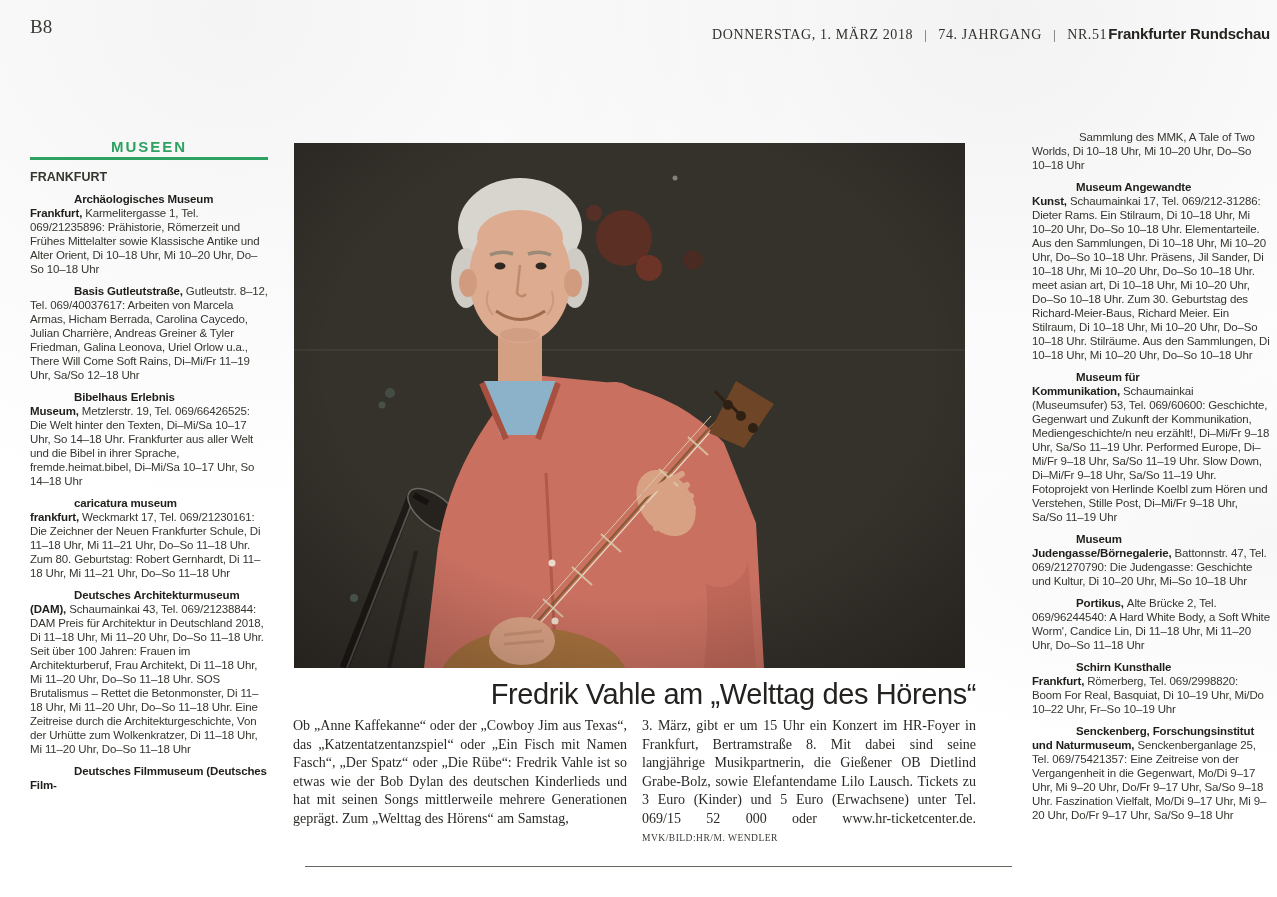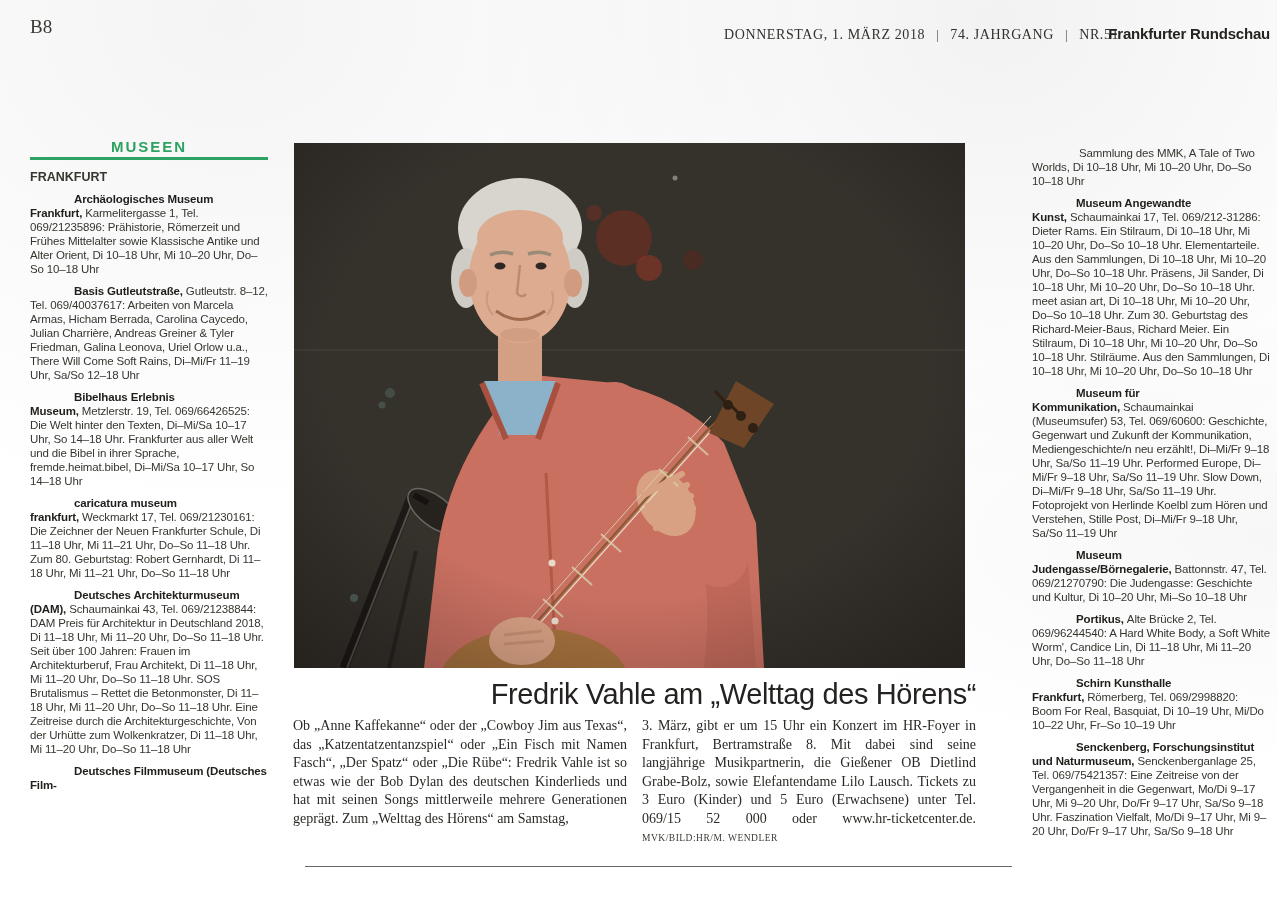--- a/index.html
+++ b/index.html
@@ -8,21 +8,21 @@
   .page::before{content:"";position:absolute;inset:0;pointer-events:none;
         background:radial-gradient(ellipse at 18% 2%, rgba(0,0,0,.045), transparent 40%),
                    radial-gradient(ellipse at 78% 2%, rgba(0,0,0,.05), transparent 38%),
                    radial-gradient(ellipse at 100% 60%, rgba(0,0,0,.03), transparent 30%);}
   
   .pageno{position:absolute;left:30px;top:16px;font-family:"Liberation Serif",serif;
         font-size:19px;color:#3b3934;}
   .masthead{position:absolute;left:101px;top:4px;font-family:"Liberation Serif",serif;
         font-weight:700;font-size:46px;letter-spacing:-1px;color:#3b3934;}
   .dateline{position:absolute;left:712px;top:27px;font-family:"Liberation Serif",serif;
-        font-size:14px;letter-spacing:.6px;color:#33312d;display:flex;gap:11px;align-items:flex-end;white-space:nowrap;margin-left:12px;}
+        font-size:14px;letter-spacing:.6px;color:#33312d;display:flex;gap:11px;align-items:flex-end;white-space:nowrap;}
   .dateline .sep{color:#55524c;font-size:13px;}
   .brand{position:absolute;right:7px;top:25px;font-size:15px;font-weight:700;
         letter-spacing:-.2px;color:#26241f;white-space:nowrap;}
   
   .col{position:absolute;width:238px;font-size:11.5px;line-height:14px;
         letter-spacing:-.15px;color:#37352f;overflow:hidden;}
   .col-left{left:30px;top:140px;height:757px;}
   .col-right{left:1032px;top:130px;height:767px;}
   .sec-head{text-align:center;font-weight:700;font-size:15px;letter-spacing:2px;}
   .sec-rule{height:3px;margin-top:3px;}
@@ -167,21 +167,21 @@
   </svg>
 
   <div class="headline">Fredrik Vahle am „Welttag des Hörens“</div>
   <div class="article">
     <div class="acol">Ob „Anne Kaffekanne“ oder der „Cowboy Jim aus Texas“, das „Katzentatzentanzspiel“ oder „Ein Fisch mit Namen Fasch“, „Der Spatz“ oder „Die Rübe“: Fredrik Vahle ist so etwas wie der Bob Dylan des deutschen Kinderlieds und hat mit seinen Songs mittlerweile mehrere Generationen geprägt. Zum „Welttag des Hörens“ am Samstag,</div>
     <div class="acol"><span>3. März, gibt er um 15 Uhr ein Konzert im HR-Foyer in Frankfurt, Bertramstraße 8. Mit dabei sind seine langjährige Musikpartnerin, die Gießener OB Dietlind Grabe-Bolz, sowie Elefantendame Lilo Lausch. Tickets zu 3 Euro (Kinder) und 5 Euro (Erwachsene) unter Tel. 069/15 52 000 oder www.hr-ticketcenter.de.</span> <span class="credit">MVK/BILD:HR/M. WENDLER</span></div>
   </div>
   <div class="rule-bottom"></div>
 
   <div class="col col-right">
-    <p class="entry" style="margin-top:16px"><b></b><span>Sammlung des MMK, A Tale of Two Worlds, Di 10–18 Uhr, Mi 10–20 Uhr, Do–So 10–18 Uhr</span></p>
+    <p class="entry" style="margin-top:0"><b></b><span>Sammlung des MMK, A Tale of Two Worlds, Di 10–18 Uhr, Mi 10–20 Uhr, Do–So 10–18 Uhr</span></p>
     <p class="entry"><b>Museum Angewandte Kunst,</b><span>Schaumainkai 17, Tel. 069/212-31286: Dieter Rams. Ein Stilraum, Di 10–18 Uhr, Mi 10–20 Uhr, Do–So 10–18 Uhr. Elementarteile. Aus den Sammlungen, Di 10–18 Uhr, Mi 10–20 Uhr, Do–So 10–18 Uhr. Präsens, Jil Sander, Di 10–18 Uhr, Mi 10–20 Uhr, Do–So 10–18 Uhr. meet asian art, Di 10–18 Uhr, Mi 10–20 Uhr, Do–So 10–18 Uhr. Zum 30. Geburtstag des Richard-Meier-Baus, Richard Meier. Ein Stilraum, Di 10–18 Uhr, Mi 10–20 Uhr, Do–So 10–18 Uhr. Stilräume. Aus den Sammlungen, Di 10–18 Uhr, Mi 10–20 Uhr, Do–So 10–18 Uhr</span></p>
     <p class="entry"><b>Museum für Kommunikation,</b><span>Schaumainkai (Museumsufer) 53, Tel. 069/60600: Geschichte, Gegenwart und Zukunft der Kommunikation, Mediengeschichte/n neu erzählt!, Di–Mi/Fr 9–18 Uhr, Sa/So 11–19 Uhr. Performed Europe, Di–Mi/Fr 9–18 Uhr, Sa/So 11–19 Uhr. Slow Down, Di–Mi/Fr 9–18 Uhr, Sa/So 11–19 Uhr. Fotoprojekt von Herlinde Koelbl zum Hören und Verstehen, Stille Post, Di–Mi/Fr 9–18 Uhr, Sa/So 11–19 Uhr</span></p>
     <p class="entry"><b>Museum Judengasse/Börnegalerie,</b><span>Battonnstr. 47, Tel. 069/21270790: Die Judengasse: Geschichte und Kultur, Di 10–20 Uhr, Mi–So 10–18 Uhr</span></p>
     <p class="entry"><b>Portikus,</b><span>Alte Brücke 2, Tel. 069/96244540: A Hard White Body, a Soft White Worm', Candice Lin, Di 11–18 Uhr, Mi 11–20 Uhr, Do–So 11–18 Uhr</span></p>
     <p class="entry"><b>Schirn Kunsthalle Frankfurt,</b><span>Römerberg, Tel. 069/2998820: Boom For Real, Basquiat, Di 10–19 Uhr, Mi/Do 10–22 Uhr, Fr–So 10–19 Uhr</span></p>
     <p class="entry"><b>Senckenberg, Forschungsinstitut und Naturmuseum,</b><span>Senckenberganlage 25, Tel. 069/75421357: Eine Zeitreise von der Vergangenheit in die Gegenwart, Mo/Di 9–17 Uhr, Mi 9–20 Uhr, Do/Fr 9–17 Uhr, Sa/So 9–18 Uhr. Faszination Vielfalt, Mo/Di 9–17 Uhr, Mi 9–20 Uhr, Do/Fr 9–17 Uhr, Sa/So 9–18 Uhr</span></p>
   </div>
 
 </div>
 

